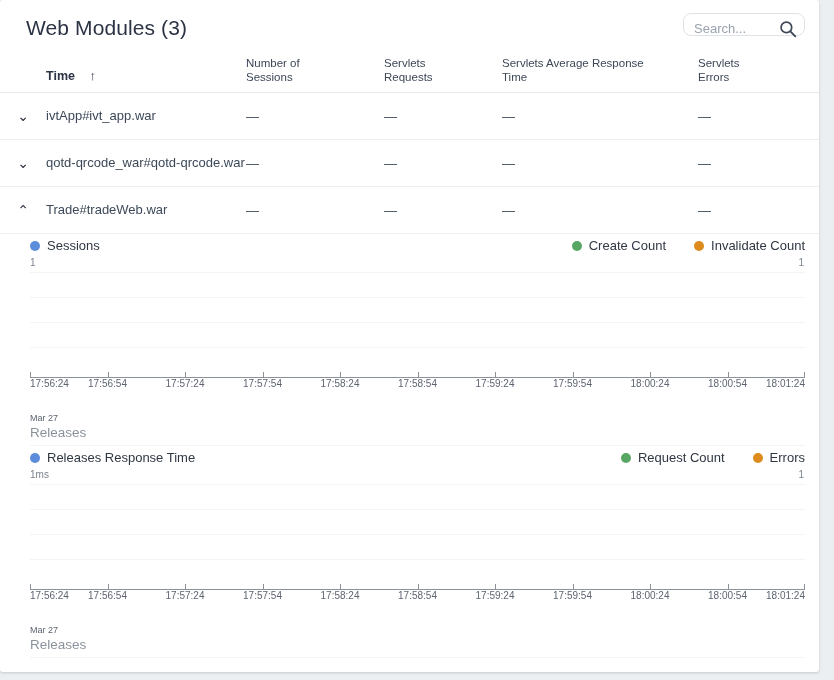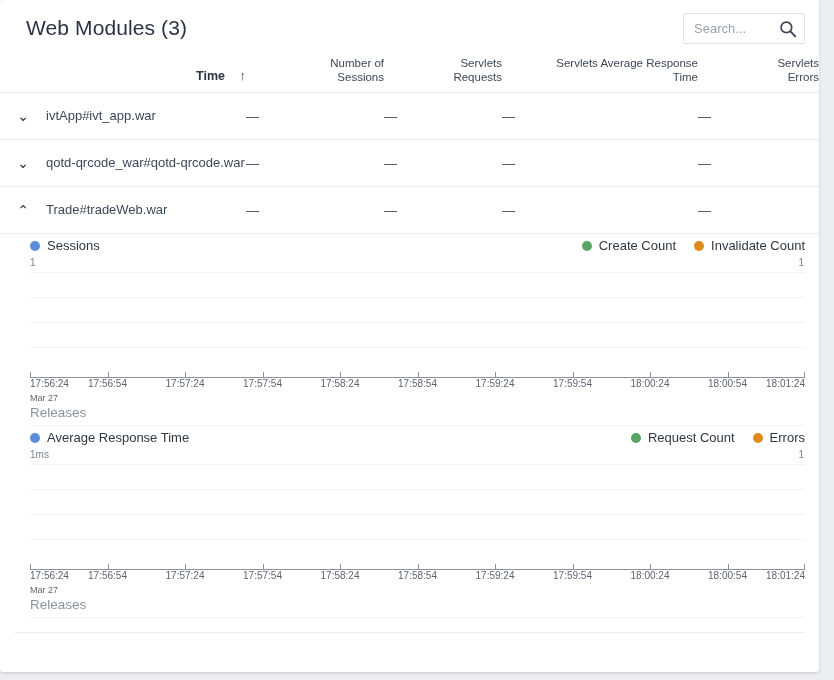--- a/index.html
+++ b/index.html
@@ -35,23 +35,23 @@
   .page-title {
     position: absolute;
     left: 12px; top: 16px;
     font-size: 21px;
     color: #2c3344;
     letter-spacing: .1px;
   }
   .search-wrap {
     position: absolute;
     right: 14px; top: 13px;
-    width: 122px; height: 31px;
+    width: 122px; height: 23px;
     border: 1px solid #dfe3e8;
-    border-radius: 2px;
+    border-radius: 8px;
     background: #fff;
   }
   .search-input {
     position: absolute;
     left: 8px; top: 0;
     width: 82px; height: 29px;
     border: 0; outline: 0;
     background: transparent;
     font-family: "Liberation Sans", sans-serif;
     font-size: 13px;
@@ -66,21 +66,21 @@
   }
   
   .tbl { width: 100%; border-collapse: collapse; table-layout: fixed; }
   .tbl col.c-chev { width: 46px; }
   .tbl col.c-name { width: 200px; }
   .tbl col.c-m1   { width: 138px; }
   .tbl col.c-m2   { width: 118px; }
   .tbl col.c-m3   { width: 196px; }
   .tbl col.c-m4   { width: 121px; }
   .tbl thead th {
-    text-align: right;
+    text-align: left;
     vertical-align: bottom;
     padding: 0 0 8px 0;
     font-size: 11.5px;
     line-height: 14px;
     font-weight: normal;
     color: #3d4757;
     border-bottom: 1px solid #e7eaee;
     margin-top: 8px;
   }
   .tbl thead th.name-th {
@@ -119,21 +119,21 @@
   .name-cell { color: #3c4858; line-height: 20px; }
   .dash { color: #2f3743; letter-spacing: 0; }
   
   .chart-block { padding: 0 14px 0 14px; }
   .chart-legend {
     position: relative;
     height: 22px;
     margin-top: 4px;
   }
   .legend-left { position: absolute; left: 16px; top: 0; display: flex; align-items: center; gap: 7px; }
-  .legend-right { position: absolute; right: 0; top: 0; display: flex; align-items: center; gap: 18px; }
+  .legend-right { position: absolute; right: 0; top: 0; display: flex; align-items: center; gap: 28px; }
   .legend-item { display: flex; align-items: center; gap: 7px; }
   .dot { width: 10px; height: 10px; border-radius: 50%; display: inline-block; }
   .dot.blue   { background: #5b8ddb; }
   .dot.green  { background: #57a664; }
   .dot.orange { background: #dd8b1c; }
   .legend-text { font-size: 13px; color: #2f3743; white-space: nowrap; }
   .plot {
     position: relative;
     height: 118px;
     margin-left: 16px;
@@ -179,20 +179,21 @@
     white-space: nowrap;
   }
   .xlabel.first { transform: none; }
   .xlabel.last  { transform: translateX(-100%); }
   .date-label {
     margin-left: 16px;
     font-size: 9px;
     color: #5d6470;
     height: 13px;
     line-height: 13px;
+    margin-top: 20px;
   }
   .releases-row {
     margin-left: 16px;
     margin-right: 0;
     font-size: 13.5px;
     color: #8a929c;
     padding-bottom: 5px;
     border-bottom: 1px solid #f2f5f7;
   }
   .block-sep {
@@ -329,21 +330,21 @@
         <span class="xlabel last" style="left:100%">18:01:24</span>
       </div>
       <div class="date-label">Mar 27</div>
       <div class="releases-row">Releases</div>
     </div>
 
     <div class="chart-block">
       <div class="chart-legend">
         <div class="legend-left">
           <span class="dot blue"></span>
-          <span class="legend-text">Average Response Time</span>
+          <span class="legend-text">Releases Response Time</span>
         </div>
         <div class="legend-right">
           <div class="legend-item">
             <span class="dot green"></span>
             <span class="legend-text">Request Count</span>
           </div>
           <div class="legend-item">
             <span class="dot orange"></span>
             <span class="legend-text">Errors</span>
           </div>

